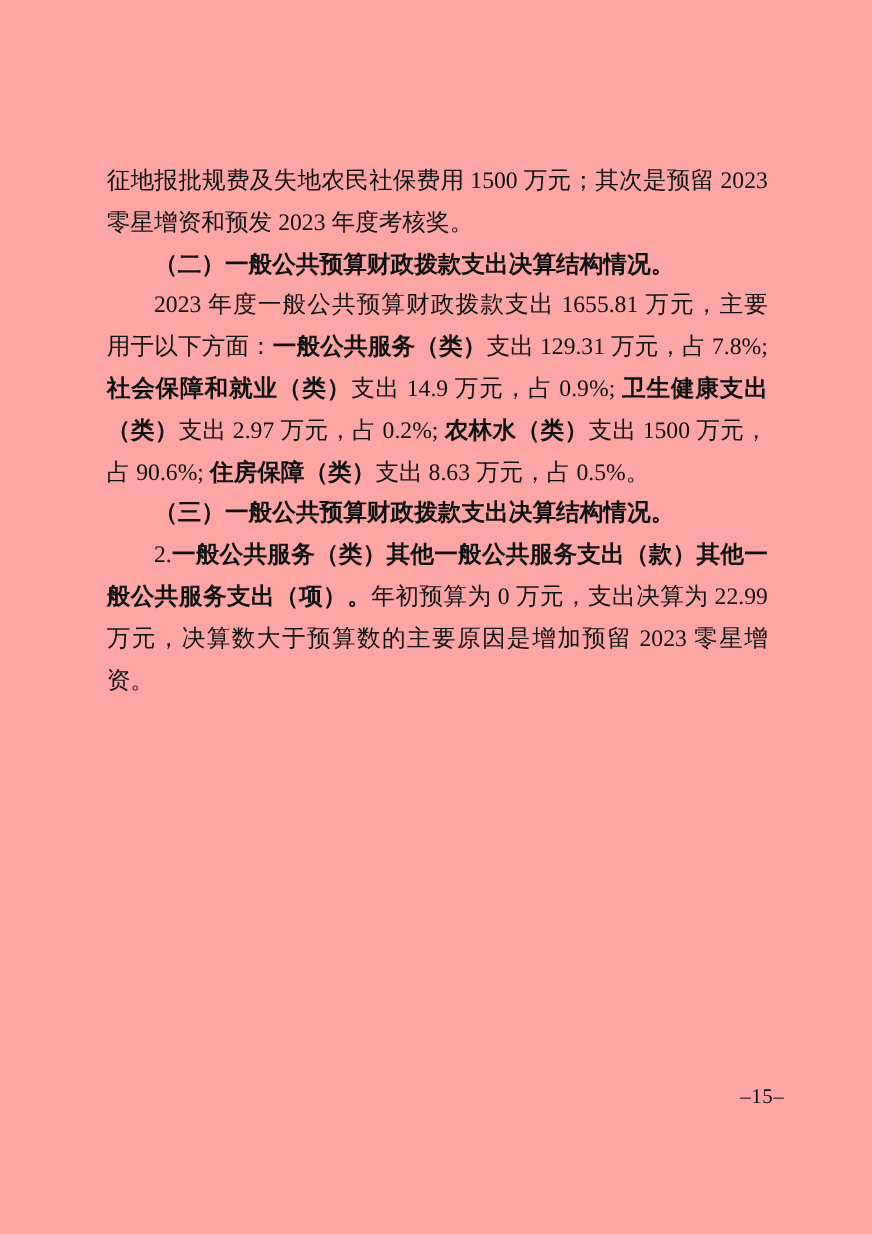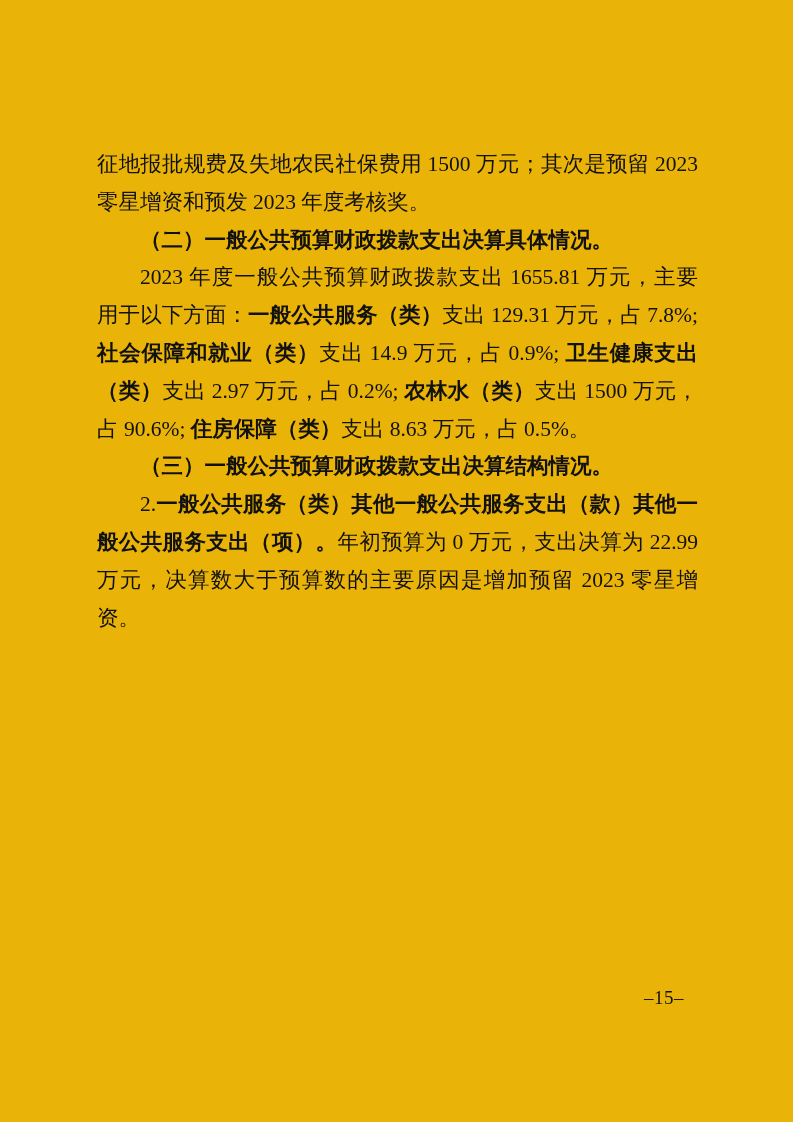--- a/index.html
+++ b/index.html
@@ -10,54 +10,54 @@
     position: relative;
     font-family: "Liberation Serif", "DejaVu Serif", serif;
     color: #111111;
     overflow: hidden;
   }
   .page {
     position: absolute;
     left: 0; top: 0;
     width: 793px;
     height: 1122px;
-    background: #eab308;
+    background: #fca5a5;
   }
   .doc-body {
     position: absolute;
     left: 97px;
     top: 146px;
     width: 601px;
   }
   .para {
     font-size: 21.5px;
     line-height: 37.8px;
     text-align: justify;
     color: #111111;
     word-break: break-word;
   }
   .para.indent { text-indent: 2em; }
   .para .bold, .para.heading { font-weight: bold; }
   .footer {
     position: absolute;
-    left: 83px;
+    left: 112px;
     top: 986px;
     width: 601px;
     text-align: right;
     font-size: 19px;
     line-height: 24px;
     color: #111111;
     letter-spacing: 0.5px;
   }
 </style>
 </head>
 <body>
 
 <div class="page">
   <div class="doc-body">
       <p class="para"><span class="regular">征地报批规费及失地农民社保费用 1500 万元；其次是预留 2023 零星增资和预发 2023 年度考核奖。</span></p>
-      <p class="para heading indent"><span class="bold">（二）一般公共预算财政拨款支出决算具体情况。</span></p>
+      <p class="para heading indent"><span class="bold">（二）一般公共预算财政拨款支出决算结构情况。</span></p>
       <p class="para indent"><span class="regular">2023 年度一般公共预算财政拨款支出 1655.81 万元，主要用于以下方面：</span><span class="bold">一般公共服务（类）</span><span class="regular">支出 129.31 万元，占 7.8%;</span><span class="bold">社会保障和就业（类）</span><span class="regular">支出 14.9 万元，占 0.9%; </span><span class="bold">卫生健康支出（类）</span><span class="regular">支出 2.97 万元，占 0.2%; </span><span class="bold">农林水（类）</span><span class="regular">支出 1500 万元，占 90.6%; </span><span class="bold">住房保障（类）</span><span class="regular">支出 8.63 万元，占 0.5%。</span></p>
       <p class="para heading indent"><span class="bold">（三）一般公共预算财政拨款支出决算结构情况。</span></p>
       <p class="para indent"><span class="regular">2.</span><span class="bold">一般公共服务（类）其他一般公共服务支出（款）其他一般公共服务支出（项）。</span><span class="regular">年初预算为 0 万元，支出决算为 22.99 万元，决算数大于预算数的主要原因是增加预留 2023 零星增资。</span></p>
     </div>
   <div class="footer">–15–</div>
 </div>
 
 </body></html>

